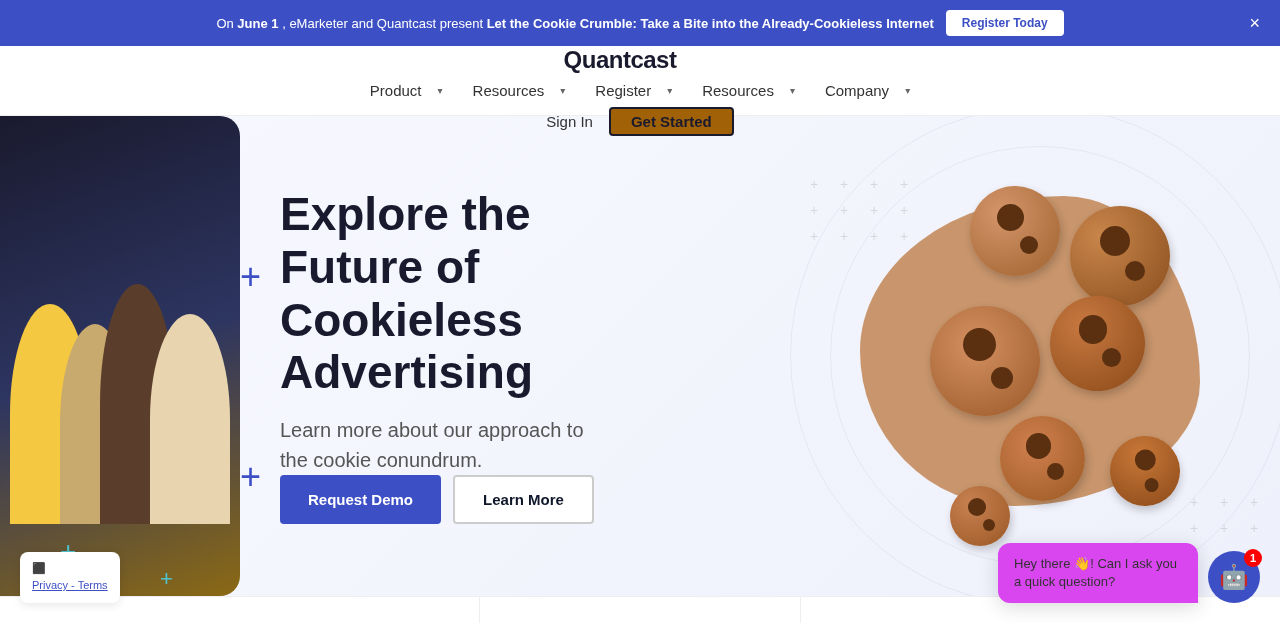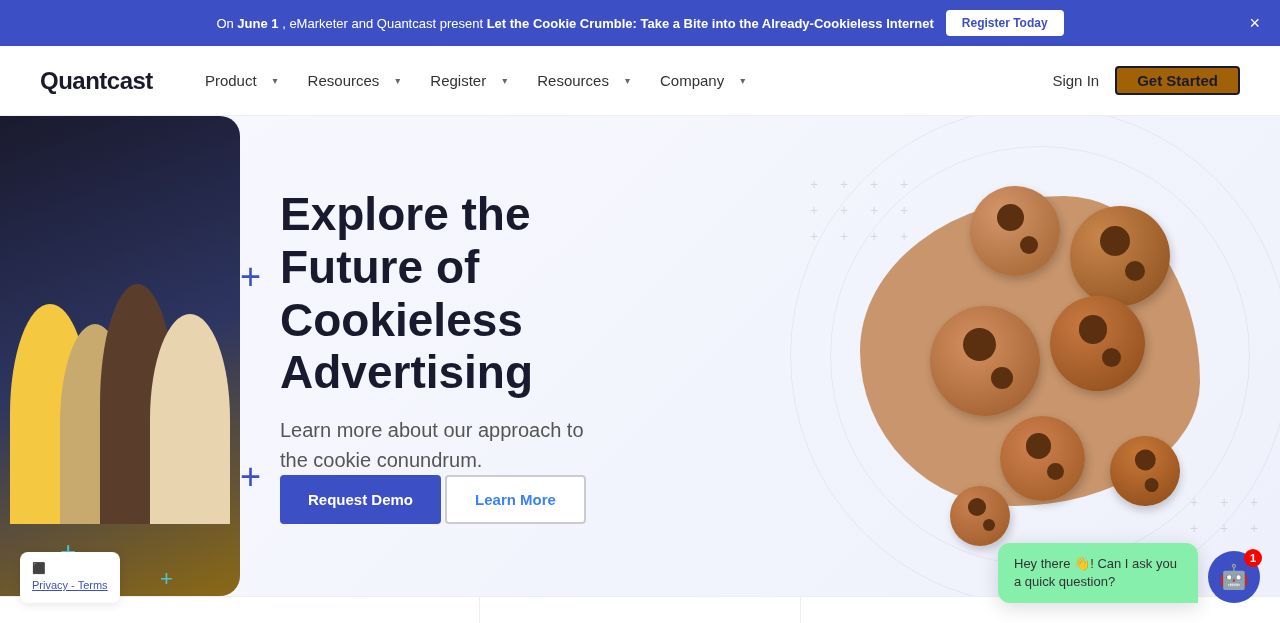--- a/index.html
+++ b/index.html
@@ -45,20 +45,21 @@
     
     .navbar {
       display: flex;
       align-items: center;
       padding: 0 40px;
       height: 70px;
       background: white;
       border-bottom: 1px solid #eee;
       position: relative;
       z-index: 10;
+      flex-direction: column;
     }
     .logo {
       font-size: 24px;
       font-weight: 800;
       color: #1a1a2e;
       margin-right: 40px;
       letter-spacing: -0.5px;
     }
     .nav-links {
       display: flex;
@@ -126,35 +127,35 @@
       line-height: 1.15;
       margin-bottom: 16px;
     }
     .hero-subtitle {
       font-size: 20px;
       color: #555;
       line-height: 1.5;
     }
     .hero-buttons {
       display: flex;
-      gap: 4px;
+      gap: 12px;
     }
     .request-demo-btn {
       background: #3d4fc4;
       color: white;
       border: none;
       padding: 14px 28px;
       border-radius: 4px;
       font-size: 15px;
       font-weight: 600;
       cursor: pointer;
     }
     .learn-more-btn {
       background: white;
-      color: #3b82f6;
+      color: #0f172a;
       border: 2px solid #ccc;
       padding: 14px 28px;
       border-radius: 4px;
       font-size: 15px;
       font-weight: 600;
       cursor: pointer;
       text-align: right;
     }
 
     
@@ -288,21 +289,21 @@
     .chat-widget {
       position: fixed;
       bottom: 20px;
       right: 20px;
       display: flex;
       align-items: flex-end;
       gap: 10px;
       z-index: 100;
     }
     .chat-bubble {
-      background: #86efac;
+      background: #d946ef;
       border-radius: 12px 12px 0 12px;
       padding: 12px 16px;
       box-shadow: 0 4px 20px rgba(0,0,0,0.15);
       max-width: 200px;
       font-size: 13px;
       color: #333;
       line-height: 1.4;
     }
     .chat-avatar {
       width: 52px;

